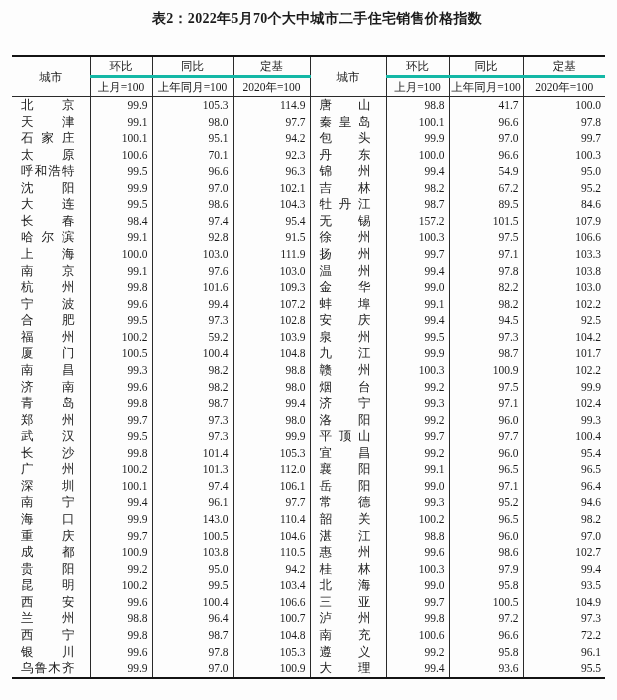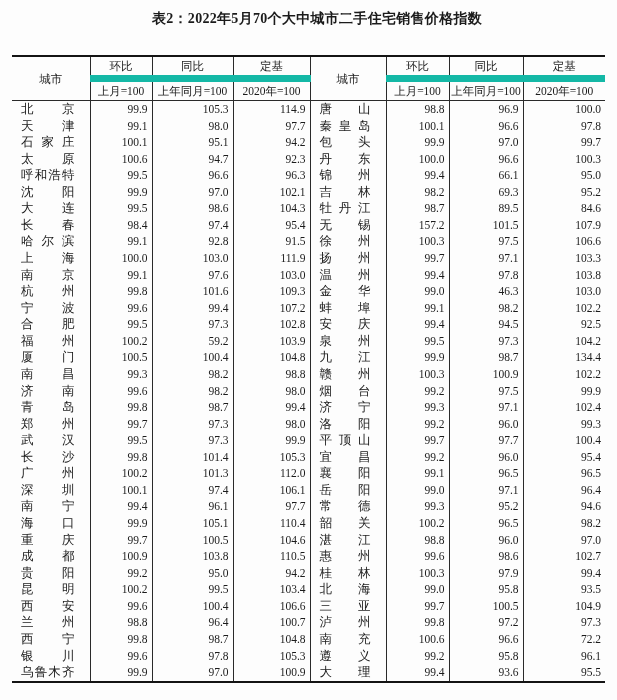--- a/index.html
+++ b/index.html
@@ -39,21 +39,21 @@
   th.no-bl, td.no-bl { border-left: none; }
 
   thead { border-bottom: 1px solid #2a2a2a; }
   thead th {
     font-size: 11.5px;
     line-height: 18px;
     height: 18px;
     text-align: center;
   }
   thead th.city-h { height: 36px; }
-  thead tr.sub th { border-top: 7px solid #14b8a6; }
+  thead tr.sub th { border-top: 3px solid #14b8a6; }
 
   tbody td {
     height: 16.57px;
     line-height: 16.5px;
     font-size: 11.5px;
   }
   tbody tr:first-child td { border-top: 1px solid #2a2a2a; }
 
   td.city-cell { font-size: 12.5px; padding: 0 15px 0 9px; }
   td.city-cell .city-just {
@@ -111,21 +111,21 @@
           <td class="num-cell">99.9</td>
           <td class="num-cell">105.3</td>
           <td class="num-cell">114.9</td>
           <td class="city-cell">
             <div class="city-just">
               <span>唐</span>
               <span>山</span>
             </div>
           </td>
           <td class="num-cell">98.8</td>
-          <td class="num-cell">96.9</td>
+          <td class="num-cell">41.7</td>
           <td class="num-cell">100.0</td>
         </tr>
         <tr>
           <td class="city-cell no-bl">
             <div class="city-just">
               <span>天</span>
               <span>津</span>
             </div>
           </td>
           <td class="num-cell">99.1</td>
@@ -164,21 +164,21 @@
           <td class="num-cell">99.7</td>
         </tr>
         <tr>
           <td class="city-cell no-bl">
             <div class="city-just">
               <span>太</span>
               <span>原</span>
             </div>
           </td>
           <td class="num-cell">100.6</td>
-          <td class="num-cell">94.7</td>
+          <td class="num-cell">70.1</td>
           <td class="num-cell">92.3</td>
           <td class="city-cell">
             <div class="city-just">
               <span>丹</span>
               <span>东</span>
             </div>
           </td>
           <td class="num-cell">100.0</td>
           <td class="num-cell">96.6</td>
           <td class="num-cell">100.3</td>
@@ -195,41 +195,41 @@
           <td class="num-cell">99.5</td>
           <td class="num-cell">96.6</td>
           <td class="num-cell">96.3</td>
           <td class="city-cell">
             <div class="city-just">
               <span>锦</span>
               <span>州</span>
             </div>
           </td>
           <td class="num-cell">99.4</td>
-          <td class="num-cell">66.1</td>
+          <td class="num-cell">54.9</td>
           <td class="num-cell">95.0</td>
         </tr>
         <tr>
           <td class="city-cell no-bl">
             <div class="city-just">
               <span>沈</span>
               <span>阳</span>
             </div>
           </td>
           <td class="num-cell">99.9</td>
           <td class="num-cell">97.0</td>
           <td class="num-cell">102.1</td>
           <td class="city-cell">
             <div class="city-just">
               <span>吉</span>
               <span>林</span>
             </div>
           </td>
           <td class="num-cell">98.2</td>
-          <td class="num-cell">69.3</td>
+          <td class="num-cell">67.2</td>
           <td class="num-cell">95.2</td>
         </tr>
         <tr>
           <td class="city-cell no-bl">
             <div class="city-just">
               <span>大</span>
               <span>连</span>
             </div>
           </td>
           <td class="num-cell">99.5</td>
@@ -337,21 +337,21 @@
           <td class="num-cell">99.8</td>
           <td class="num-cell">101.6</td>
           <td class="num-cell">109.3</td>
           <td class="city-cell">
             <div class="city-just">
               <span>金</span>
               <span>华</span>
             </div>
           </td>
           <td class="num-cell">99.0</td>
-          <td class="num-cell">46.3</td>
+          <td class="num-cell">82.2</td>
           <td class="num-cell">103.0</td>
         </tr>
         <tr>
           <td class="city-cell no-bl">
             <div class="city-just">
               <span>宁</span>
               <span>波</span>
             </div>
           </td>
           <td class="num-cell">99.6</td>
@@ -418,21 +418,21 @@
           <td class="num-cell">100.4</td>
           <td class="num-cell">104.8</td>
           <td class="city-cell">
             <div class="city-just">
               <span>九</span>
               <span>江</span>
             </div>
           </td>
           <td class="num-cell">99.9</td>
           <td class="num-cell">98.7</td>
-          <td class="num-cell">134.4</td>
+          <td class="num-cell">101.7</td>
         </tr>
         <tr>
           <td class="city-cell no-bl">
             <div class="city-just">
               <span>南</span>
               <span>昌</span>
             </div>
           </td>
           <td class="num-cell">99.3</td>
           <td class="num-cell">98.2</td>
@@ -609,21 +609,21 @@
           <td class="num-cell">94.6</td>
         </tr>
         <tr>
           <td class="city-cell no-bl">
             <div class="city-just">
               <span>海</span>
               <span>口</span>
             </div>
           </td>
           <td class="num-cell">99.9</td>
-          <td class="num-cell">105.1</td>
+          <td class="num-cell">143.0</td>
           <td class="num-cell">110.4</td>
           <td class="city-cell">
             <div class="city-just">
               <span>韶</span>
               <span>关</span>
             </div>
           </td>
           <td class="num-cell">100.2</td>
           <td class="num-cell">96.5</td>
           <td class="num-cell">98.2</td>

